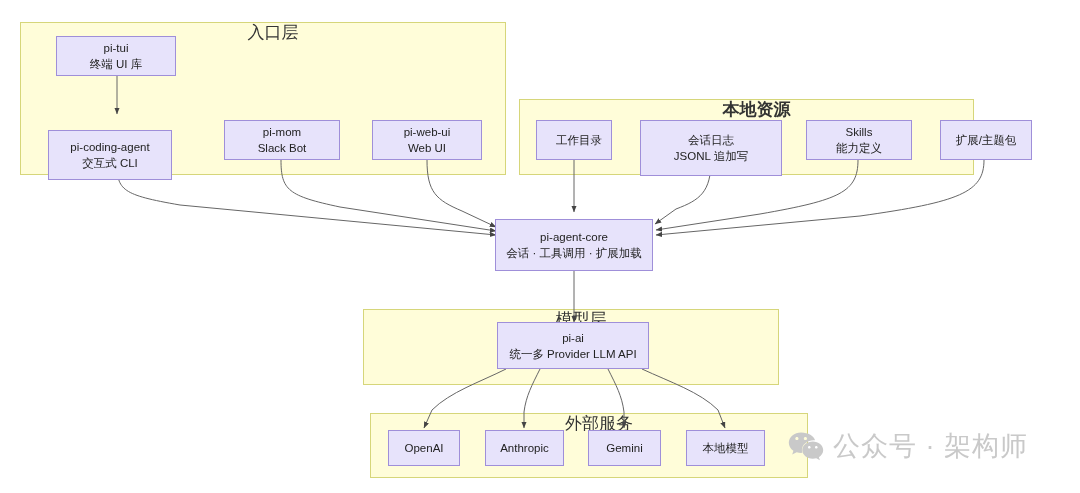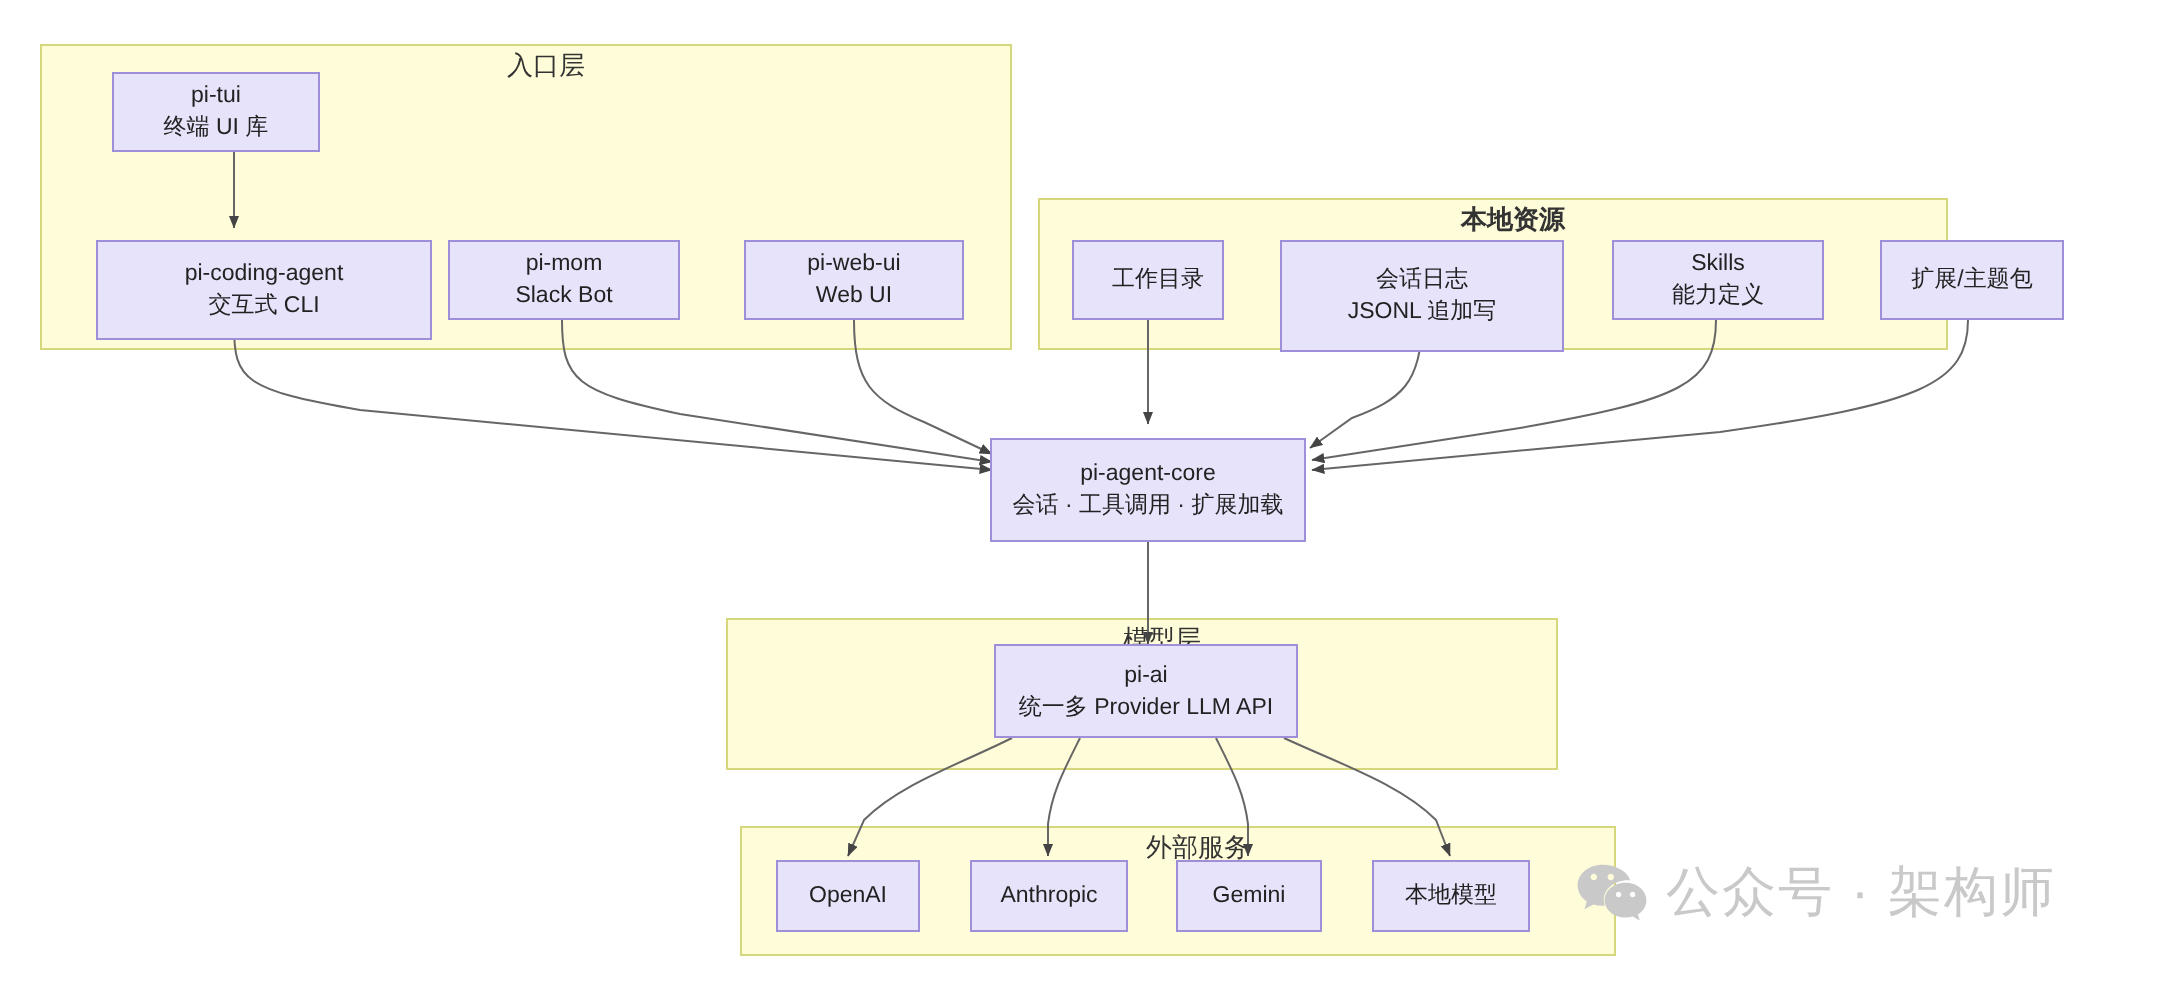--- a/index.html
+++ b/index.html
@@ -22,21 +22,21 @@
     background: #fffdd9;
     border: 1px solid #d6d67a;
     box-sizing: border-box;
   }
   .layer-title {
     position: absolute;
     top: 3px;
     left: 0;
     right: 0;
     text-align: center;
-    font-size: 13px;
+    font-size: 17px;
     color: #333333;
     line-height: 14px;
     white-space: nowrap;
     padding-left: 20px;
   }
   .node {
     position: absolute;
     background: #e7e3fb;
     border: 1px solid #9f8fd9;
     box-sizing: border-box;
@@ -113,24 +113,24 @@
 
       <path d="M574,271 L574,322"></path>
 
       <path d="M506,369 C480,382 450,392 432,410 L424,428"></path>
       <path d="M540,369 C532,385 526,396 524,412 L524,428"></path>
       <path d="M608,369 C616,385 622,396 624,412 L624,428"></path>
       <path d="M642,369 C670,382 700,392 718,410 L725,428"></path>
     </g>
   </svg>
 
-  <div class="node" style="left:56px;  top:36px;  width:104px; height:40px;">pi-tui
+  <div class="node" style="left:56px;  top:36px;  width:120px; height:40px;">pi-tui
 终端 UI 库</div>
 
-  <div class="node" style="left:48px;  top:120px; width:168px; height:50px;">pi-coding-agent
+  <div class="node" style="left:48px;  top:130px; width:124px; height:50px;">pi-coding-agent
 交互式 CLI</div>
 
   <div class="node" style="left:224px; top:120px; width:116px; height:40px;">pi-mom
 Slack Bot</div>
 
   <div class="node" style="left:372px; top:120px; width:110px; height:40px;">pi-web-ui
 Web UI</div>
 
   <div class="node" style="left:536px; top:120px; width:76px;  height:40px;padding-left:16px;">工作目录</div>
 

